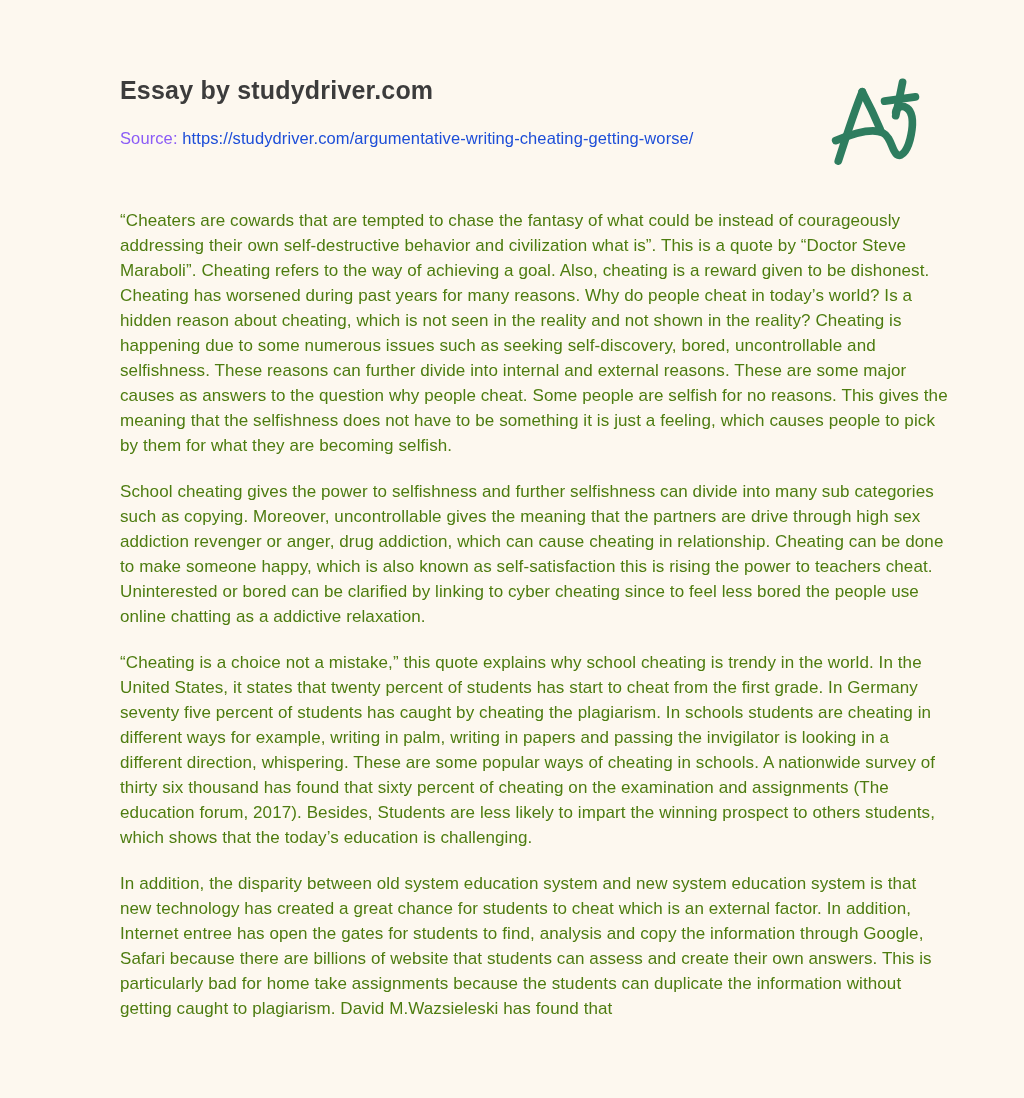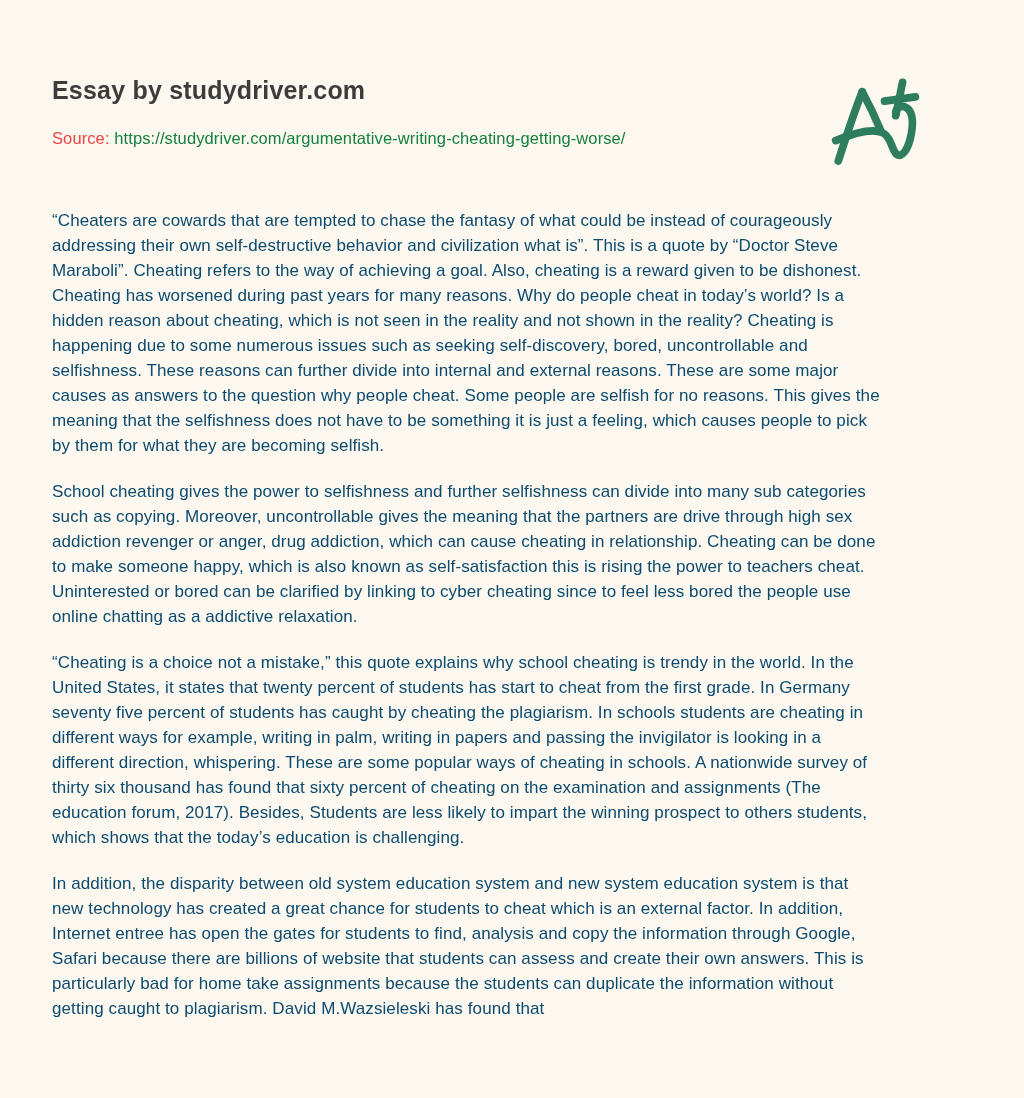--- a/index.html
+++ b/index.html
@@ -2,46 +2,46 @@
 <html><head>
 <meta charset="utf-8">
 <style>
   * { margin: 0; padding: 0; box-sizing: border-box; }
   html, body { width: 1024px; height: 1098px; }
   body {
     background: #fdf8ef;
     font-family: "Liberation Sans", sans-serif;
     overflow: hidden;
   }
-  .page { padding: 72px 88px 0 52px; width: 1024px; height: 1098px; }
+  .page { padding: 72px 88px 0 120px; width: 1024px; height: 1098px; }
   .header { display: flex; justify-content: space-between; align-items: flex-start; }
   .byline {
     font-size: 25px;
     font-weight: 700;
     color: #3c3c3c;
     letter-spacing: 0.2px;
     padding-top: 4px;
   }
   .source-line { margin-top: 24px; font-size: 16.5px; letter-spacing: 0.1px; }
-  .source-label { color: #ef4444; }
-  .source-url { color: #15803d; text-decoration: none; }
+  .source-label { color: #8b5cf6; }
+  .source-url { color: #1d4ed8; text-decoration: none; }
   .logo { width: 120px; height: 112px; flex: 0 0 auto; margin-top: -2px; }
   .logo svg { width: 100%; height: 100%; display: block; }
   h1.title {
     margin-top: 106px;
     font-size: 30px;
     font-weight: 700;
     color: #2e2e2e;
     letter-spacing: 0.2px;
   }
   .essay { margin-top: 26px; width: 832px; }
   .essay p {
     font-size: 17px;
     line-height: 25px;
-    color: #0c4a6e;
+    color: #4d7c0f;
     margin-bottom: 21px;
     letter-spacing: 0.1px;
     margin-top: 20px;
   }
 </style>
 </head>
 <body>
 
 <div class="page">
 

